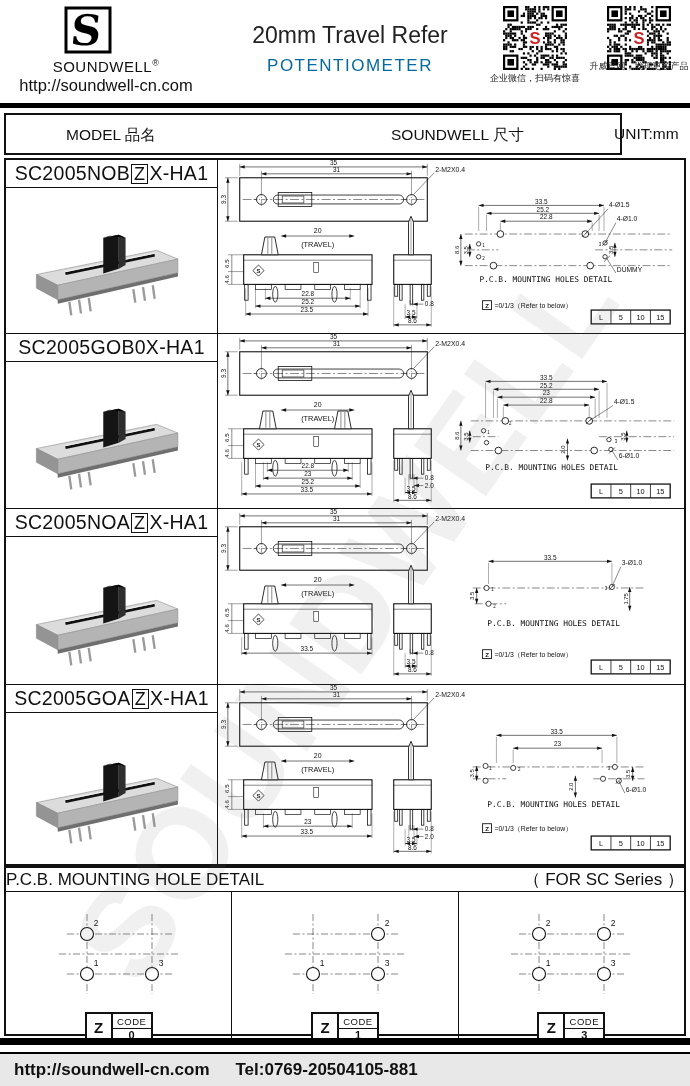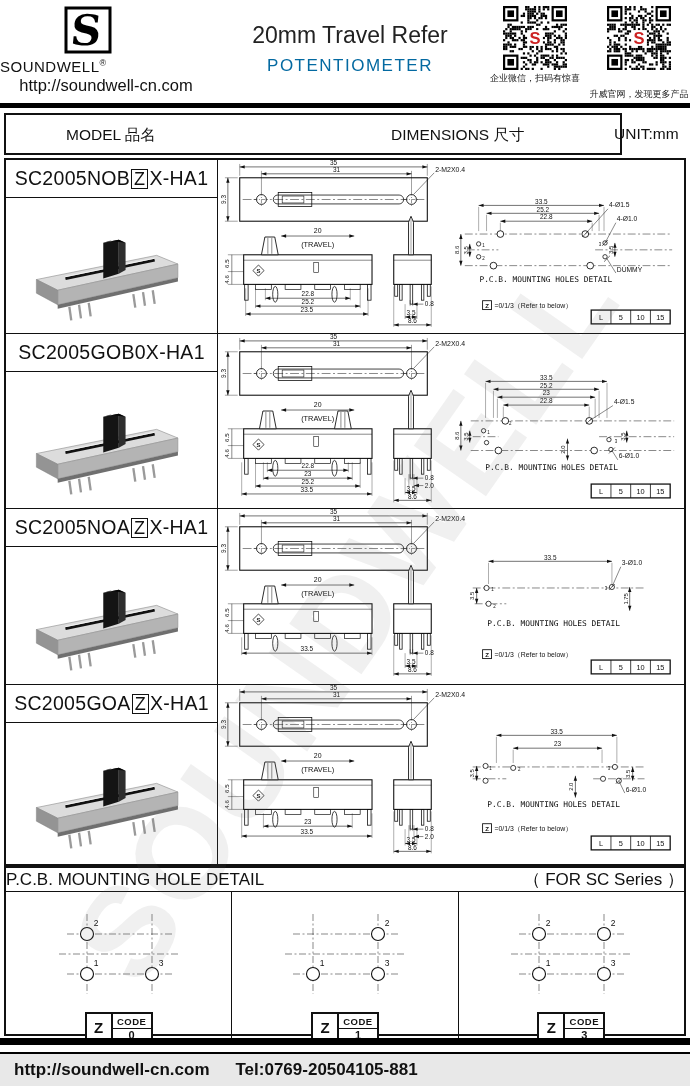--- a/index.html
+++ b/index.html
@@ -1,52 +1,52 @@
 <!DOCTYPE html>
 <html><head>
 <meta charset="utf-8">
 <style>
   *{margin:0;padding:0;box-sizing:border-box}
   html,body{width:690px;height:1086px}
   body{position:relative;background:#fff;font-family:"Liberation Sans",sans-serif;color:#111;overflow:hidden}
   .abs{position:absolute}
   
   .logo-box{left:62px;top:4px;width:54px;height:54px}
-  .brand{left:0;top:58px;width:212px;text-align:left;font-size:15px;letter-spacing:.5px}
+  .brand{left:0;top:58px;width:212px;text-align:center;font-size:15px;letter-spacing:.5px}
   .brand sup{font-size:9px}
   .brand-url{left:0;top:76px;width:212px;text-align:center;font-size:16.5px}
   .title1{left:225px;top:22px;width:250px;text-align:center;font-size:23px;color:#222}
   .title2{left:225px;top:56px;width:250px;text-align:center;font-size:17px;letter-spacing:1.5px;color:#0369a1}
   .qr{width:64px;height:64px}
   .qr-cap{font-size:9px;font-weight:normal;text-align:center;width:100px;color:#222;white-space:nowrap}
   .rule-top{left:0;top:103px;width:690px;height:5px;background:#000}
   
   .model-hdr{left:4px;top:113px;width:618px;height:42px;border:2px solid #111}
   .model-hdr span{position:absolute;top:10px;font-size:15.5px}
   
   .main-table{left:4px;top:158px;width:682px;height:708px;border:2px solid #111;display:flex;flex-direction:column}
   .prod-row{display:flex;position:relative}
   .prod-row + .prod-row{border-top:1.5px solid #111}
   .model-col{width:212px;border-right:1.5px solid #111;display:flex;flex-direction:column}
-  .model-title{height:38px;border-bottom:1.5px solid #111;display:flex;align-items:center;justify-content:center;font-size:19.5px;letter-spacing:.3px}
+  .model-title{height:28px;border-bottom:1.5px solid #111;display:flex;align-items:center;justify-content:center;font-size:19.5px;letter-spacing:.3px}
   .zbox{display:inline-block;border:1.5px solid #111;line-height:1;padding:0 2px;margin:0 1px;font-size:18px}
   .zbox:empty{display:none}
   .photo{flex:1;display:flex;align-items:center;justify-content:center}
   .draw-col{flex:1;position:relative}
   .tech-svg{position:absolute;left:0;top:0;width:100%;height:100%}
   
   .pcb-section{left:4px;top:866px;width:682px;height:170px;border:2px solid #111;display:flex;flex-direction:column}
   .pcb-title{height:33px;border-bottom:1.5px solid #111;display:flex;align-items:center;justify-content:space-between;gap:28px;font-size:17px}
   .pcb-panels{flex:1;display:flex}
   .pattern-panel{flex:1;display:flex;flex-direction:column;align-items:center;padding-top:8px}
   .pattern-panel + .pattern-panel{border-left:1.5px solid #111}
   .zcode{display:flex;border:2px solid #111;width:68px;height:31px;background:#fff;margin-top:0}
   .zc-z{width:26px;border-right:2px solid #111;display:flex;align-items:center;justify-content:center;font-size:15px;font-weight:bold}
   .zc-col{flex:1;display:flex;flex-direction:column}
-  .zc-label{height:26px;border-bottom:1.5px solid #111;font-size:9.5px;display:flex;align-items:center;justify-content:center;font-weight:bold;letter-spacing:.5px}
+  .zc-label{height:26px;border-bottom:1.5px solid #111;font-size:9.5px;display:flex;align-items:center;justify-content:center;font-weight:normal;letter-spacing:.5px}
   .zc-val{flex:1;display:flex;align-items:center;justify-content:center;font-size:11px;font-weight:bold}
   
   .rule-bottom{left:0;top:1038px;width:690px;height:7px;background:#000}
   .footer-bar{left:0;top:1052px;width:690px;height:34px;background:#e8e8e8;border-top:2px solid #000;display:flex;align-items:center;gap:26px;padding-left:14px;font-size:17px;font-weight:600}
   
   .watermark{left:50%;top:620px;transform:translate(-50%,-50%) rotate(-55deg);font-size:128px;font-weight:bold;color:rgba(110,110,110,.10);white-space:nowrap;pointer-events:none;z-index:40;letter-spacing:2px}
 </style>
 </head>
 <body>
 
@@ -638,27 +638,27 @@
       <rect x="22" y="0" width="7" height="7" fill="#000" stroke="none" stroke-width="1"></rect>
       <rect x="23" y="1" width="5" height="5" fill="#fff" stroke="none" stroke-width="1"></rect>
       <rect x="24" y="2" width="3" height="3" fill="#000" stroke="none" stroke-width="1"></rect>
       <rect x="0" y="22" width="7" height="7" fill="#000" stroke="none" stroke-width="1"></rect>
       <rect x="1" y="23" width="5" height="5" fill="#fff" stroke="none" stroke-width="1"></rect>
       <rect x="2" y="24" width="3" height="3" fill="#000" stroke="none" stroke-width="1"></rect>
       <rect x="11" y="11" width="7" height="7" fill="#fff" stroke="none" stroke-width="1"></rect>
       <text x="14.5" y="17.3" font-size="7.5" text-anchor="middle" fill="#c22" font-family="'Liberation Sans',sans-serif" font-weight="bold">S</text>
     </svg>
 </div>
-<div class="abs qr-cap" style="left:589px;top:88px">升威官网，发现更多产品</div>
+<div class="abs qr-cap" style="left:589px;top:60px">升威官网，发现更多产品</div>
 
 <div class="abs rule-top"></div>
 
 <div class="abs model-hdr">
   <span style="left:60px">MODEL 品名</span>
-  <span style="left:385px">DIMENSIONS 尺寸</span>
+  <span style="left:385px">SOUNDWELL 尺寸</span>
   <span style="left:608px">UNIT:mm</span>
 </div>
 
 <div class="abs main-table">
 
   <section class="prod-row" style="height:173px">
     <div class="model-col">
       <div class="model-title">
           <span>SC2005NOB</span>
           <span class="zbox">Z</span>

